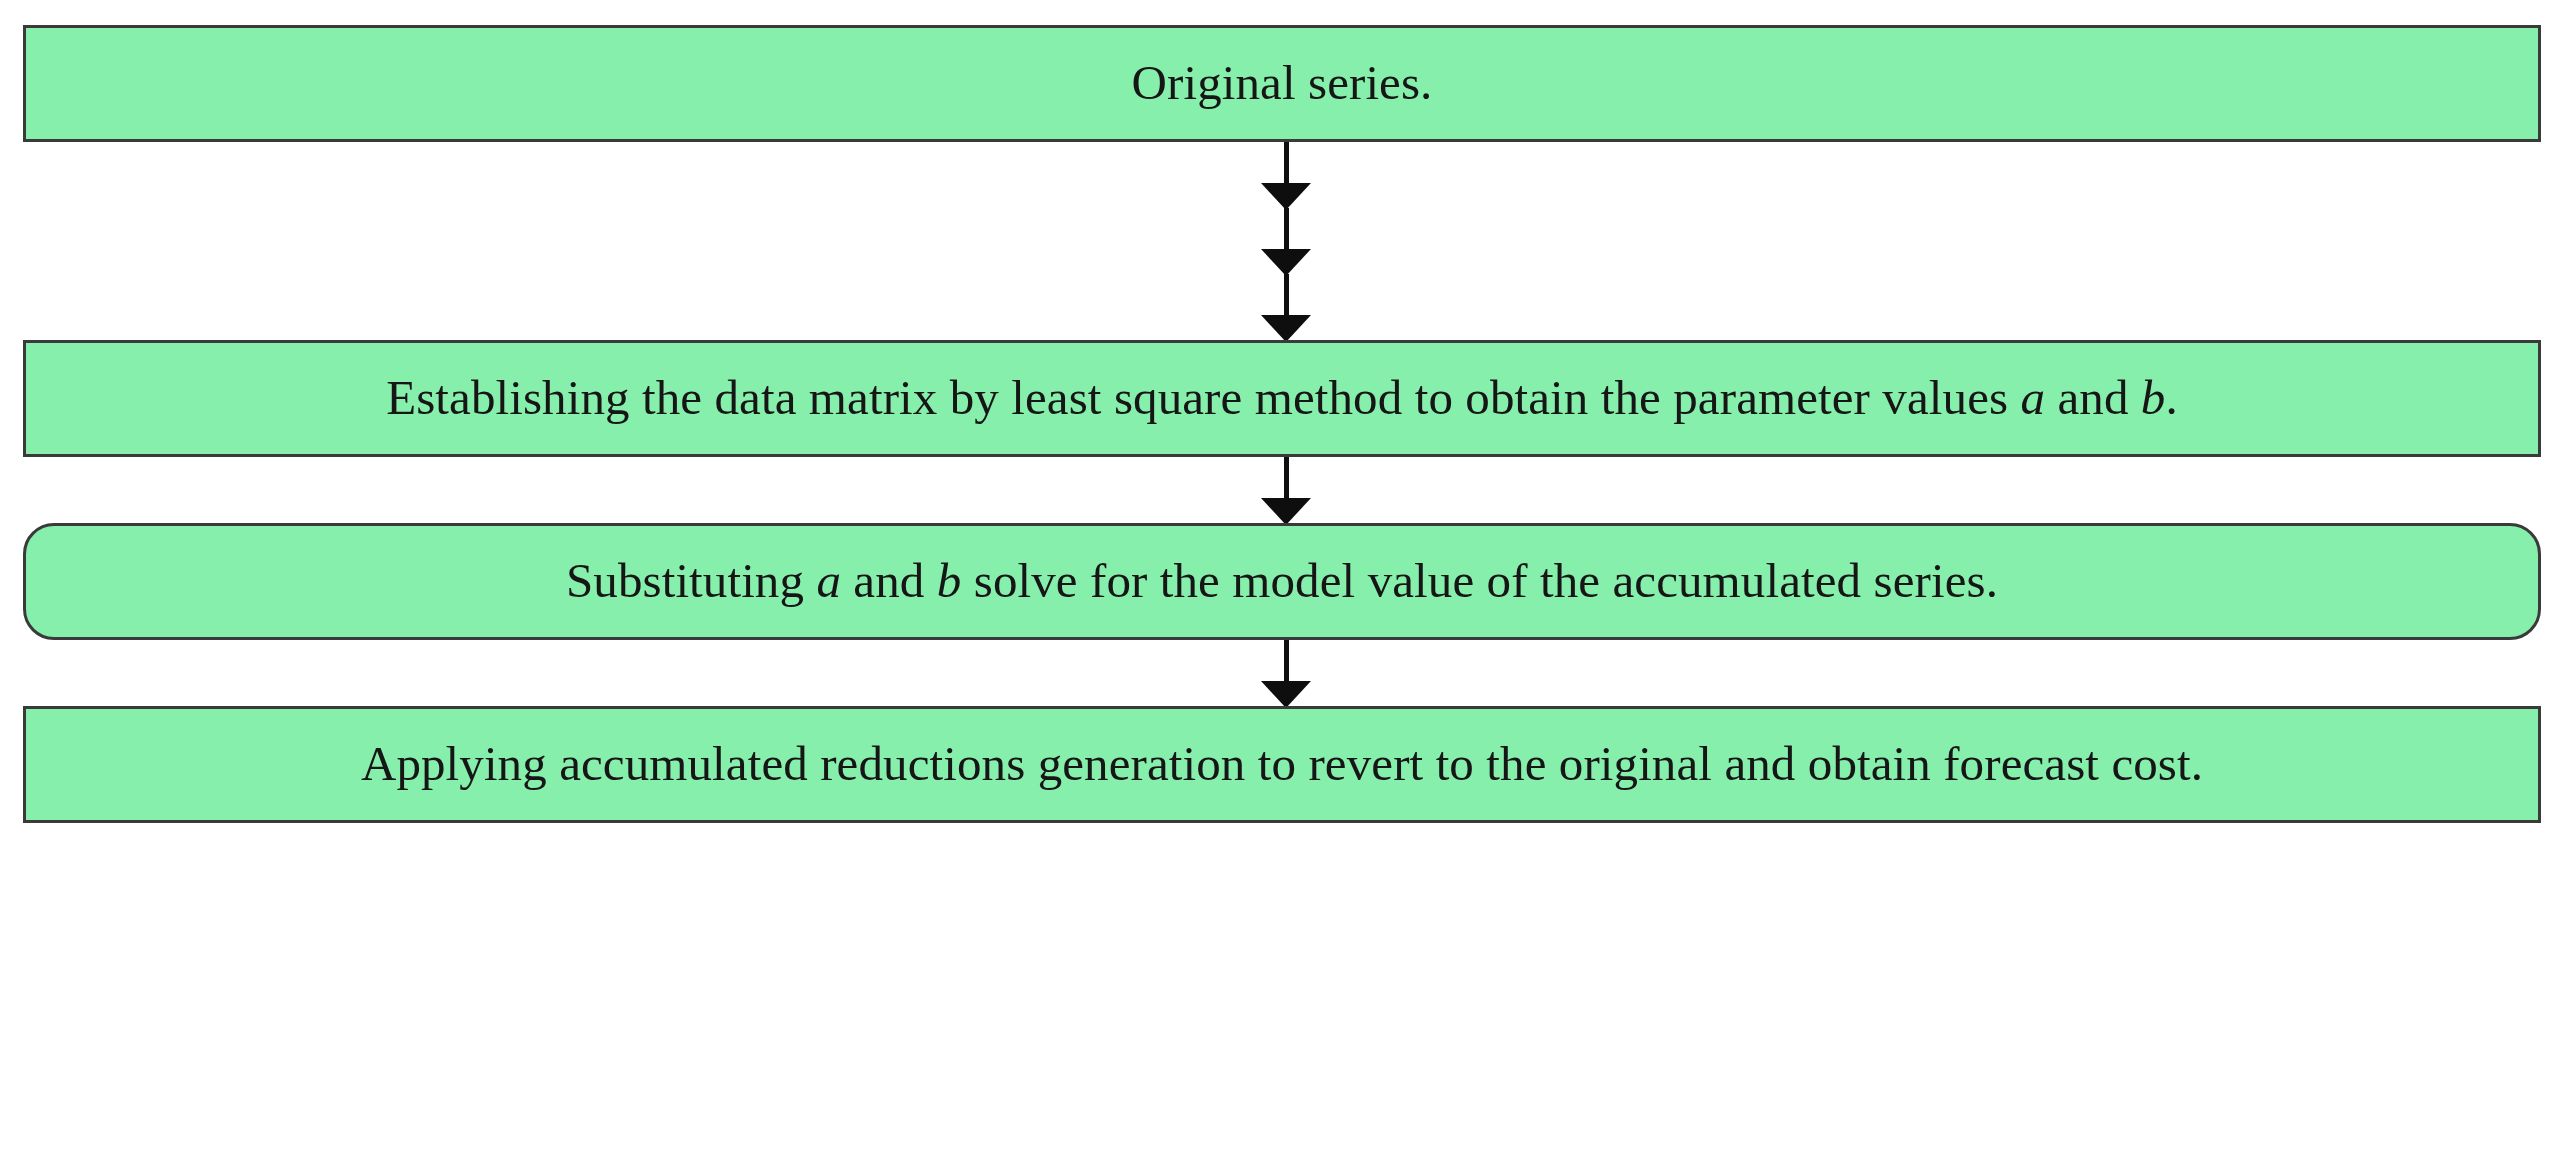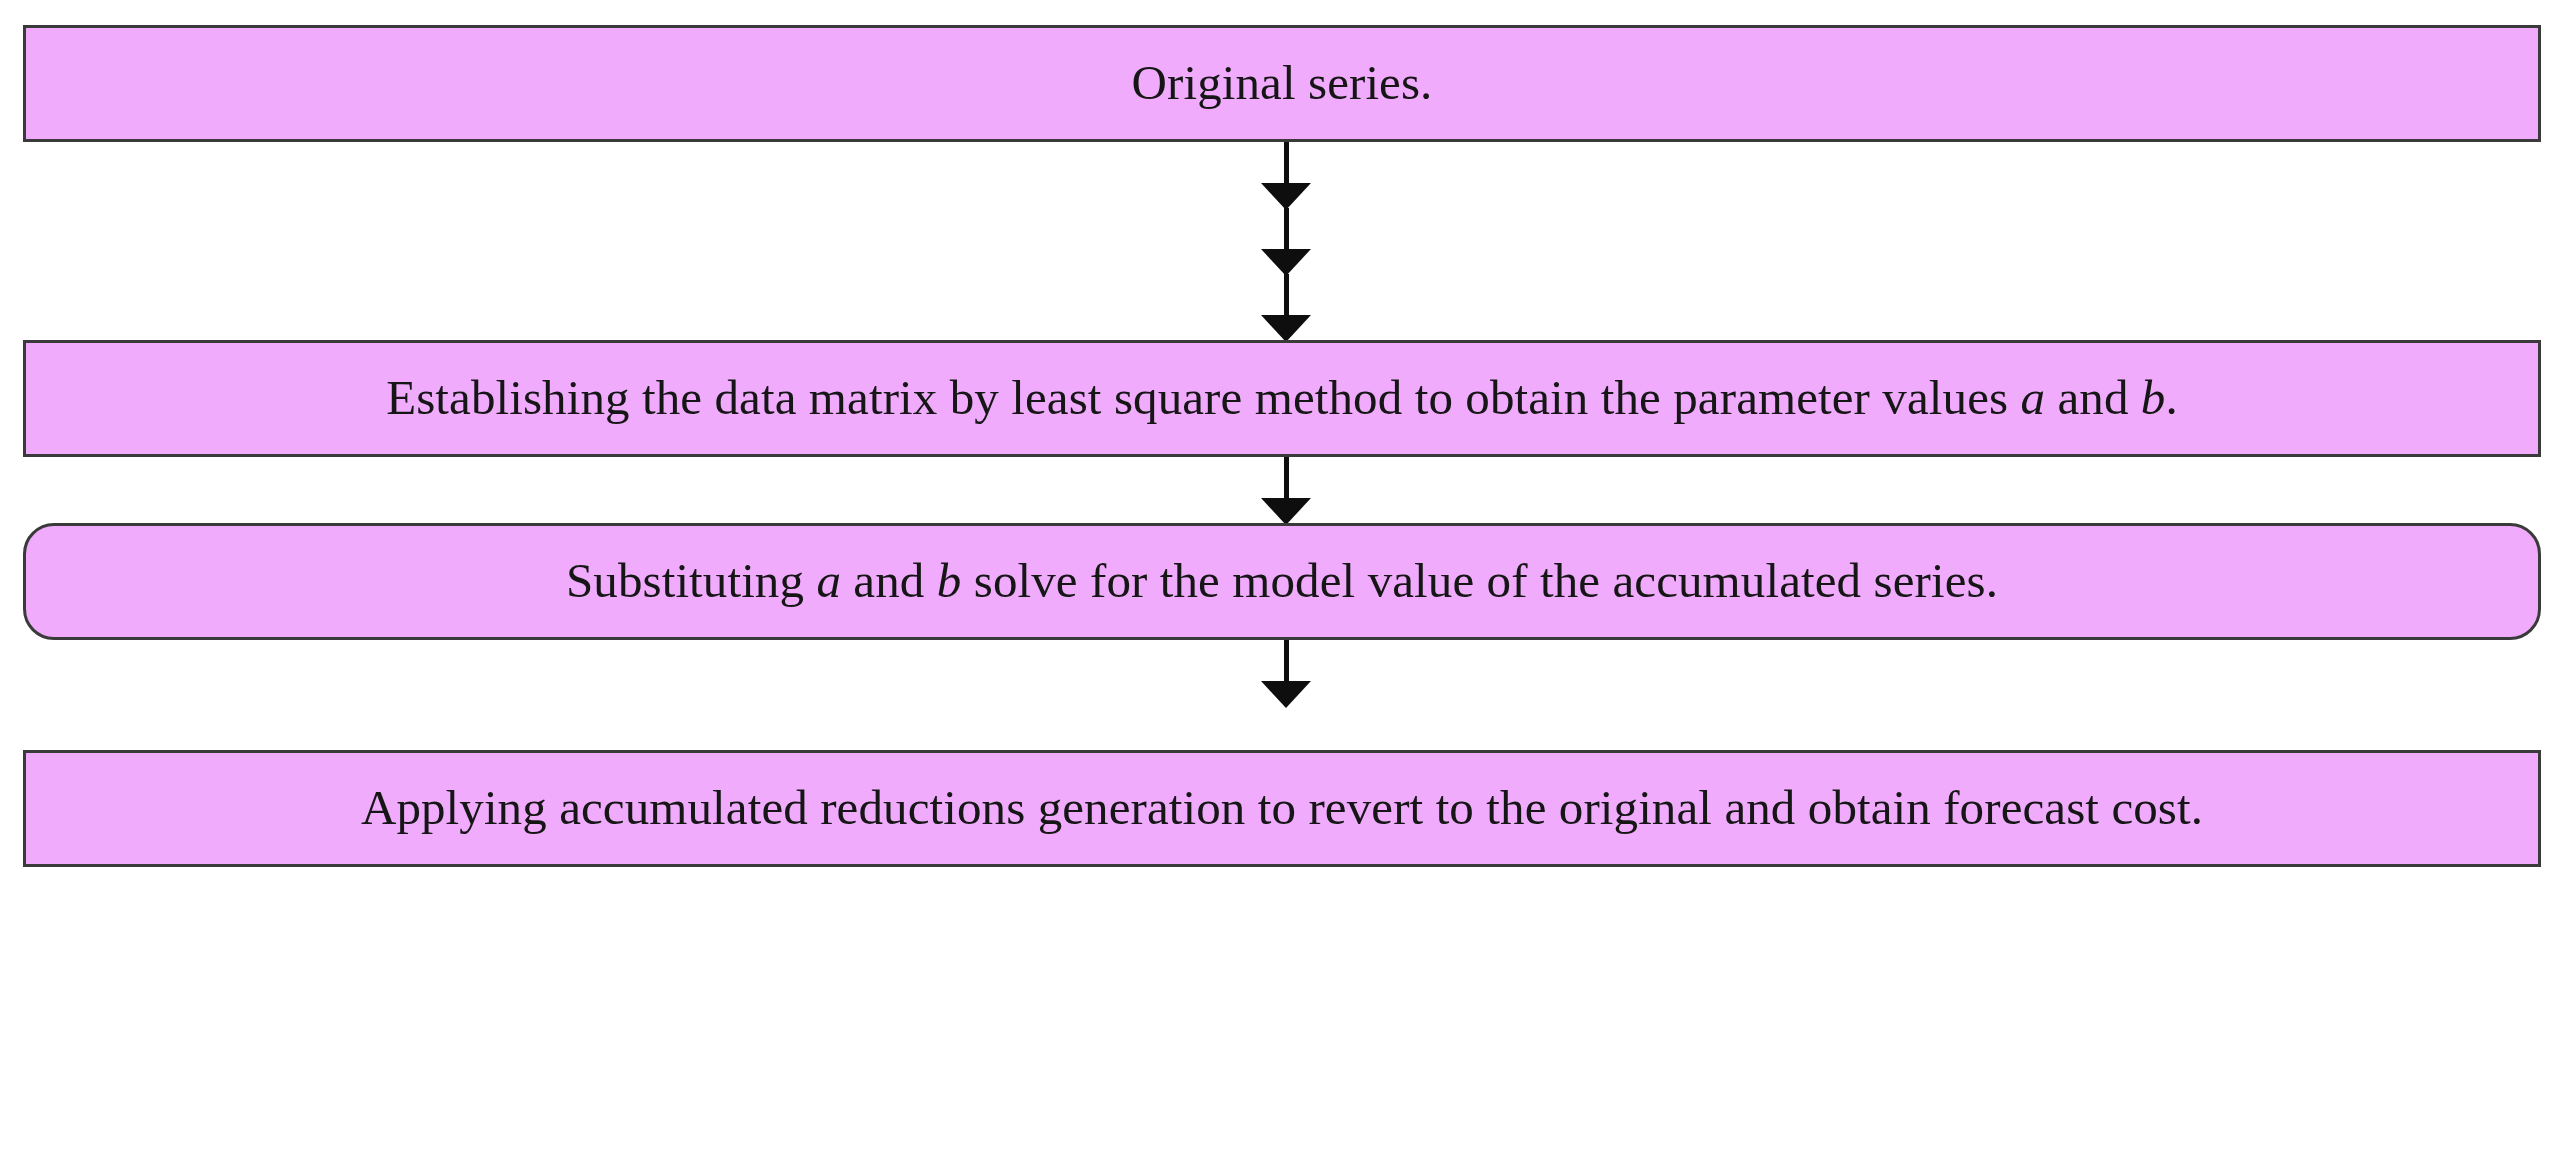--- a/index.html
+++ b/index.html
@@ -25,21 +25,21 @@
     display: flex;
     flex-direction: column;
     align-items: stretch;
   }
 
   .flow-node {
     box-sizing: border-box;
     width: 100%;
     height: 117px;
     border: 3.7px solid #3a3a3a;
-    background: #f0abfc;
+    background: #86efac;
     display: flex;
     align-items: center;
     justify-content: center;
     position: relative;
   }
 
   .flow-node-label {
     font-size: 49px;
     line-height: 1.12;
     color: #161616;
@@ -117,19 +117,19 @@
 
     <div class="flow-node" style="border-color: rgb(58, 58, 58); border-radius: 31px;">
       <div class="flow-node-label" style="color: rgb(22, 22, 22);"><span>Substituting </span><span class="var">a</span><span> and </span><span class="var">b</span><span> solve for the model value of the accumulated series.</span></div>
     </div>
 
     <div class="flow-connector">
       <div class="arrow-shaft" style="background: rgb(14, 14, 14);"></div>
       <div class="arrow-head" style="border-top-color: rgb(14, 14, 14);"></div>
     </div>
 
-    <div class="flow-node" style="border-color: rgb(58, 58, 58); margin-top: 44px;">
+    <div class="flow-node" style="border-color: rgb(58, 58, 58);">
       <div class="flow-node-label" style="color: rgb(22, 22, 22);"><span>Applying accumulated reductions generation to revert to the original and obtain forecast cost.</span></div>
     </div>
 
   </div>
 </div>
 
 
 </body></html>

